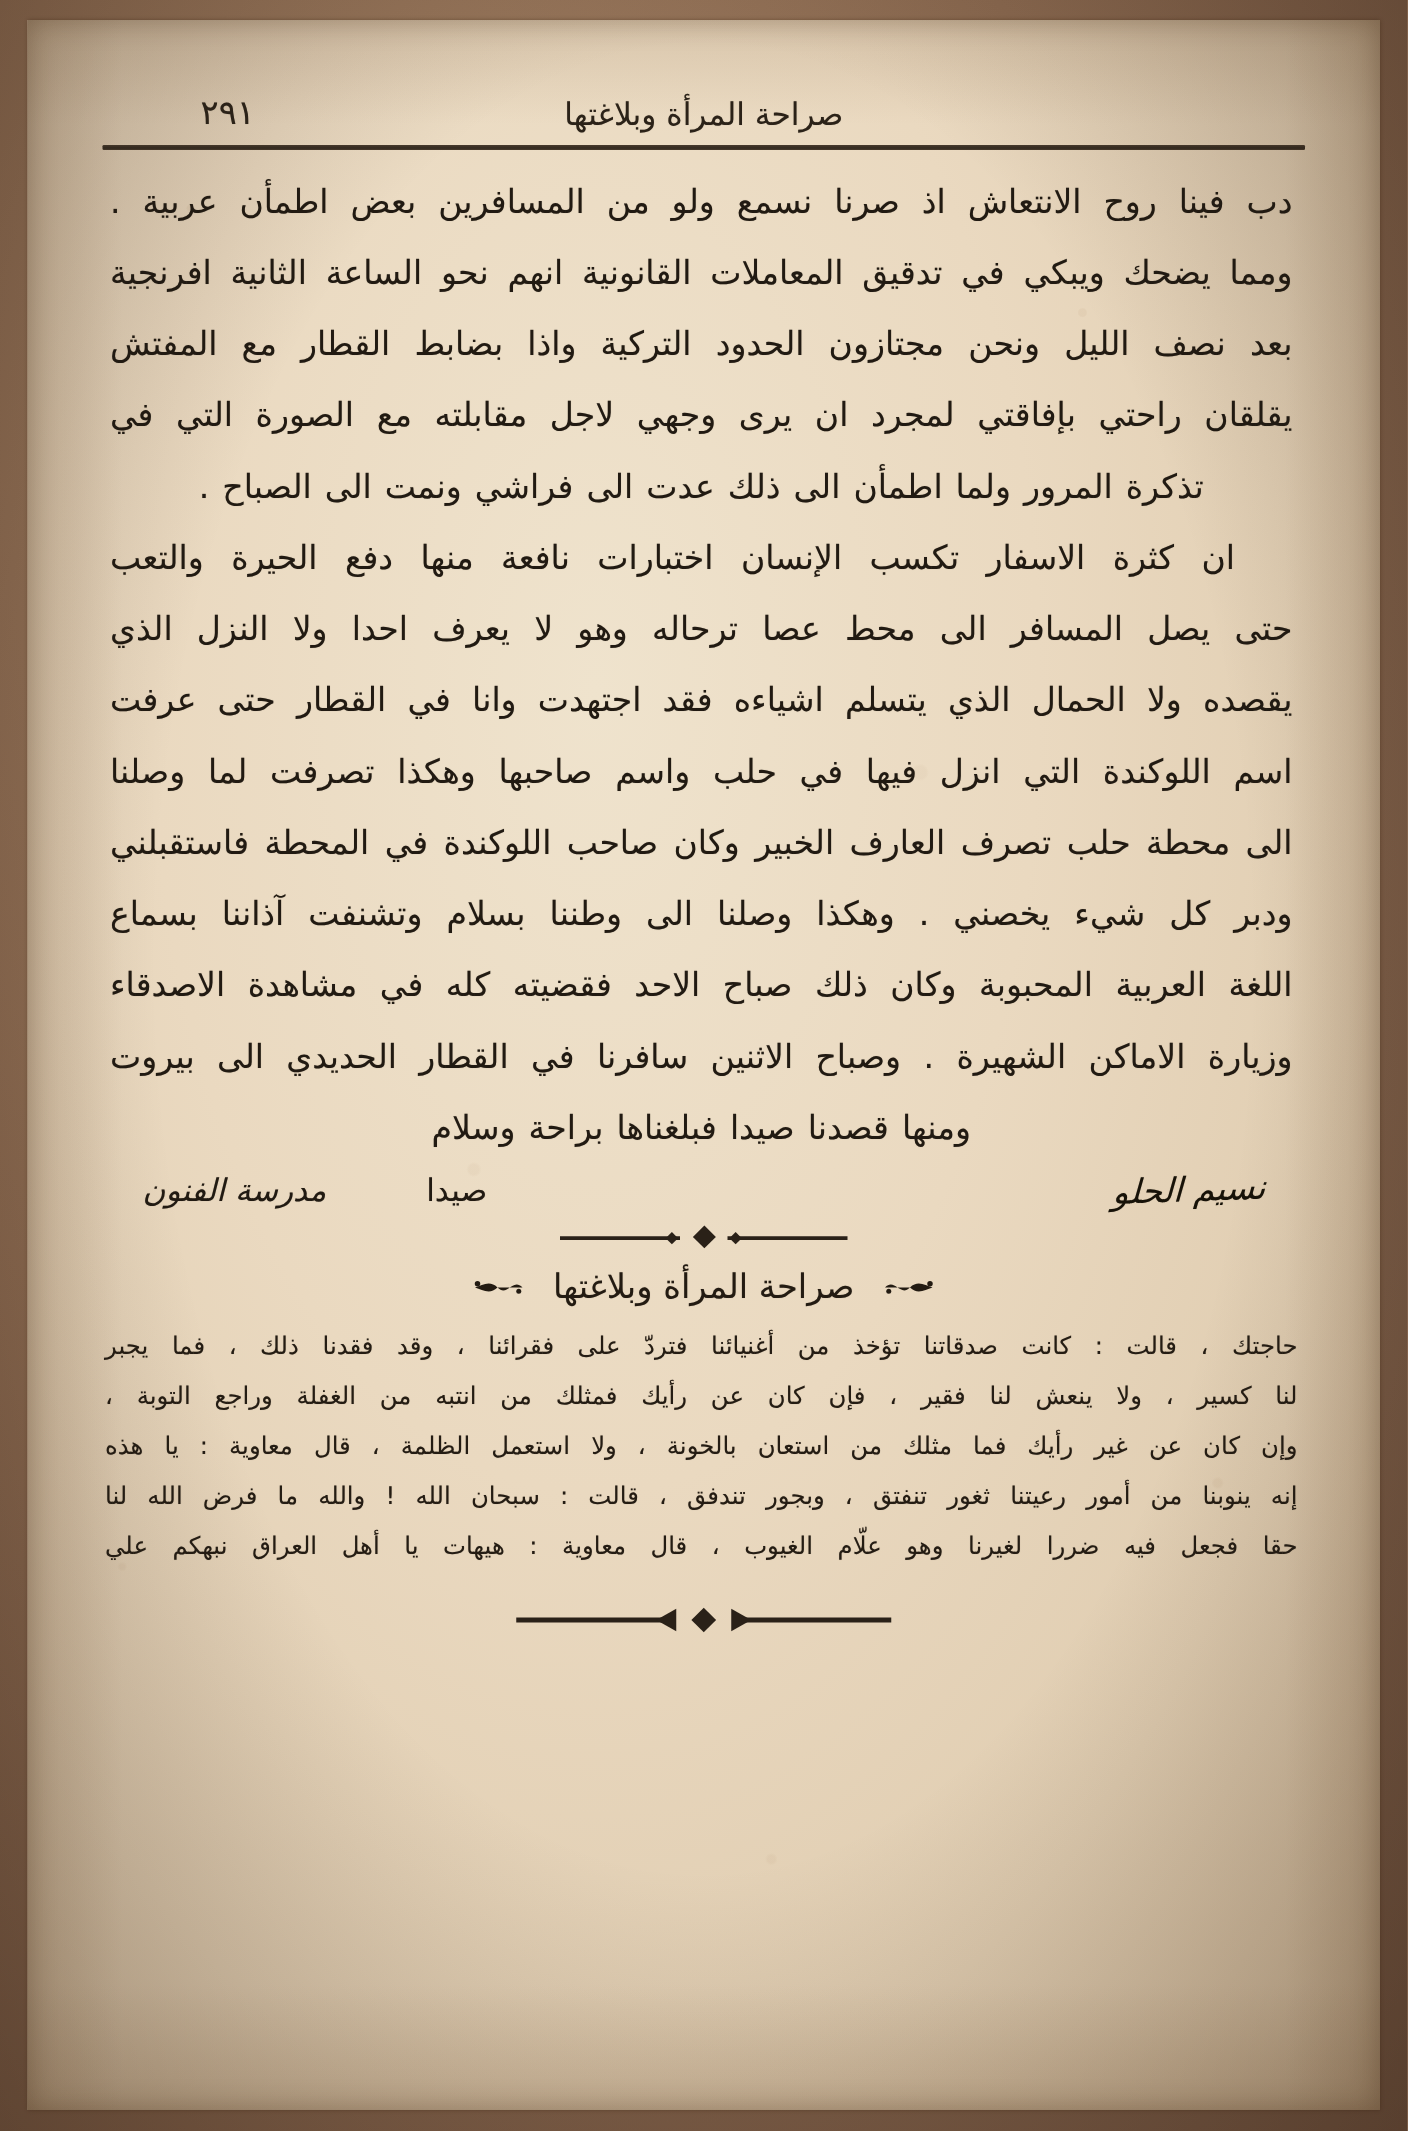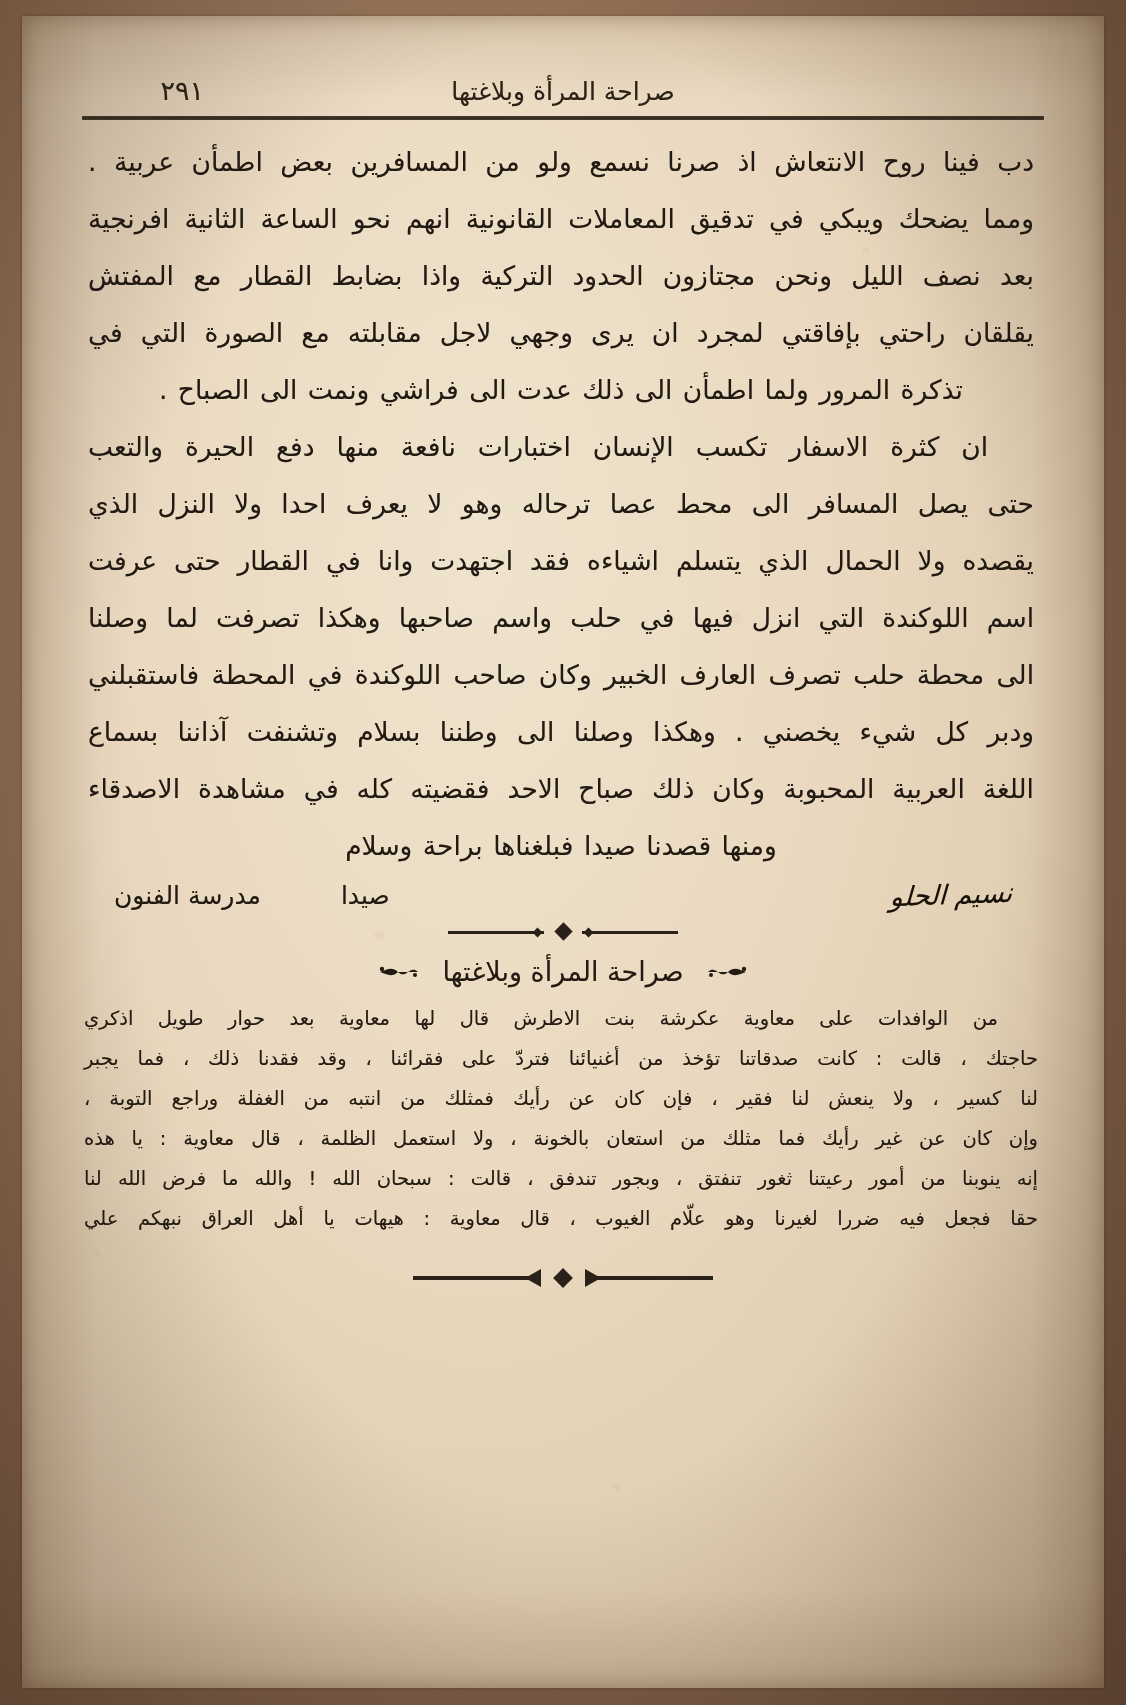--- a/index.html
+++ b/index.html
@@ -150,20 +150,21 @@
     color: #211a12;
   }
   .sig-place {
     font-size: 25px;
     font-family: "DejaVu Sans", sans-serif;
   }
   .sig-school {
     font-size: 25px;
     font-family: "DejaVu Sans", sans-serif;
     margin-right: 6px;
+    font-style: italic;
   }
   .sig-middle { flex: 0 0 auto; display: flex; gap: 74px; margin-right: 180px; }
   .sig-name {
     font-family: "DejaVu Serif", serif;
     font-style: italic;
     font-size: 27px;
     color: #171208;
     transform: skewX(-4deg) rotate(-2deg);
     letter-spacing: -1px;
   }
@@ -333,20 +334,23 @@
           <span>اسم اللوكندة التي انزل فيها في حلب واسم صاحبها وهكذا تصرفت لما وصلنا</span>
         </p>
         <p>
           <span>الى محطة حلب تصرف العارف الخبير وكان صاحب اللوكندة في المحطة فاستقبلني</span>
         </p>
         <p>
           <span>ودبر كل شيء يخصني . وهكذا وصلنا الى وطننا بسلام وتشنفت آذاننا بسماع</span>
         </p>
         <p>
           <span>اللغة العربية المحبوبة وكان ذلك صباح الاحد فقضيته كله في مشاهدة الاصدقاء</span>
+        </p>
+        <p>
+          <span>وزيارة الاماكن الشهيرة . وصباح الاثنين سافرنا في القطار الحديدي الى بيروت</span>
         </p>
         <p class="last-ragged">
           <span>ومنها قصدنا صيدا فبلغناها براحة وسلام</span>
         </p>
       </div>
 
       <div class="signature-row">
         <div class="sig-name">نسيم الحلو</div>
         <div class="sig-middle">
           <span class="sig-place">صيدا</span>
@@ -374,23 +378,20 @@
         <span class="floret">
           <svg viewBox="0 0 42 20" width="42" height="20" aria-hidden="true">
             <path d="M40,10 C32,2 28,18 20,10 C14,4 8,8 2,10 C8,12 14,16 20,10" fill="#231b12"></path>
             <circle cx="4" cy="7" r="2.2" fill="#231b12"></circle>
             <circle cx="37" cy="13" r="2" fill="#231b12"></circle>
           </svg>
         </span>
       </div>
 
       <div class="body-small">
-        <p class="indent-first">
-          <span>من الوافدات على معاوية عكرشة بنت الاطرش قال لها معاوية بعد حوار طويل اذكري</span>
-        </p>
         <p>
           <span>حاجتك ، قالت : كانت صدقاتنا تؤخذ من أغنيائنا فتردّ على فقرائنا ، وقد فقدنا ذلك ، فما يجبر</span>
         </p>
         <p>
           <span>لنا كسير ، ولا ينعش لنا فقير ، فإن كان عن رأيك فمثلك من انتبه من الغفلة وراجع التوبة ،</span>
         </p>
         <p>
           <span>وإن كان عن غير رأيك فما مثلك من استعان بالخونة ، ولا استعمل الظلمة ، قال معاوية : يا هذه</span>
         </p>
         <p>

